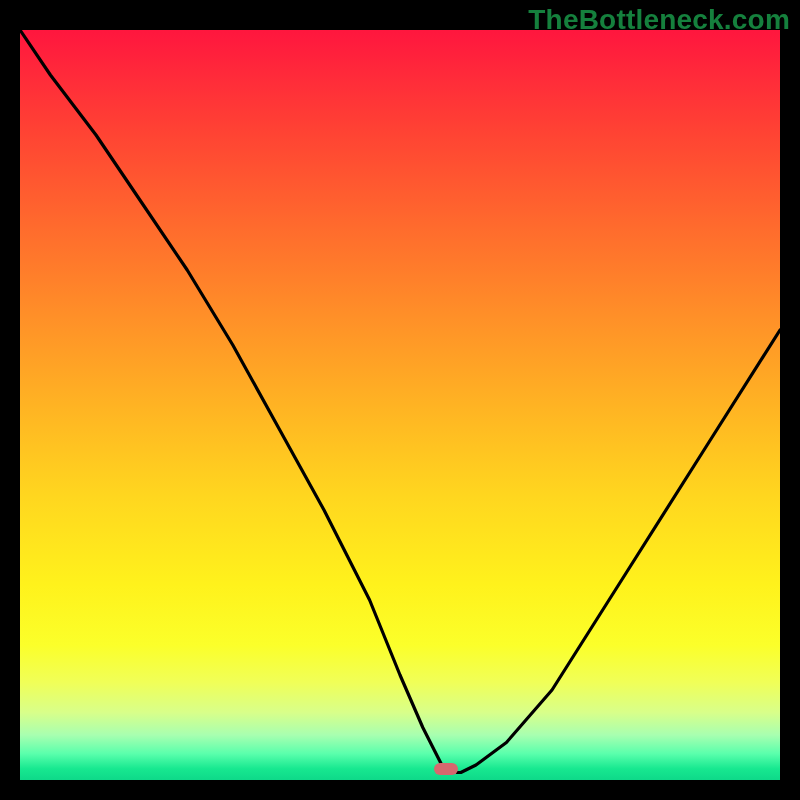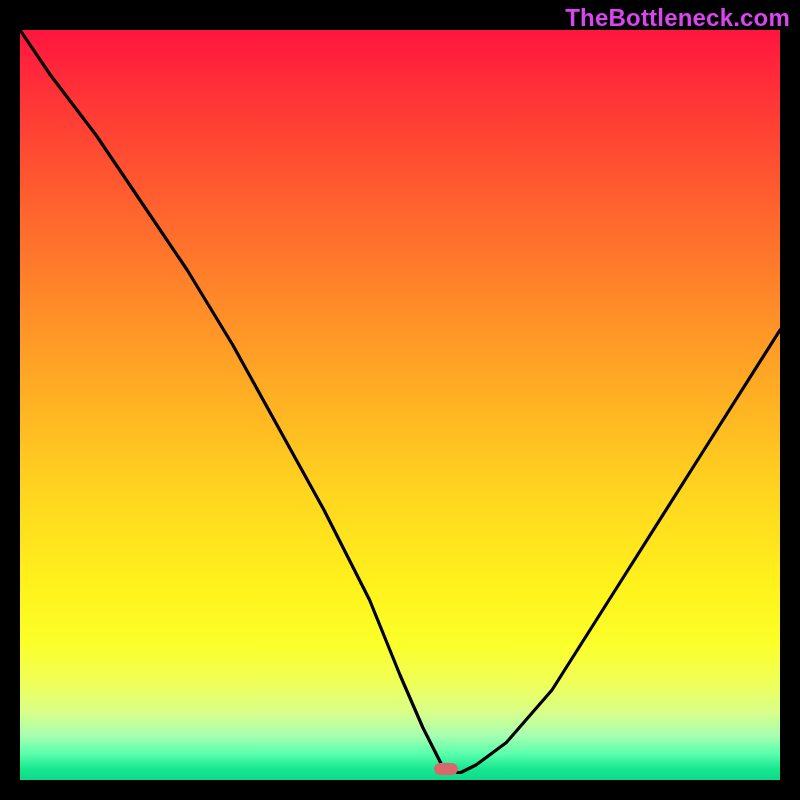--- a/index.html
+++ b/index.html
@@ -14,22 +14,22 @@
   .frame {
     position: relative;
     width: 800px;
     height: 800px;
     background: #000;
   }
   .watermark {
     position: absolute;
     top: 4px;
     right: 10px;
-    color: #d946ef;
-    font-size: 24px;
+    color: #15803d;
+    font-size: 28px;
     font-weight: 600;
     letter-spacing: 0.2px;
     z-index: 20;
     font-family: Arial, sans-serif;
   }
   .plot-area {
     position: absolute;
     left: 20px;
     top: 30px;
     width: 760px;

